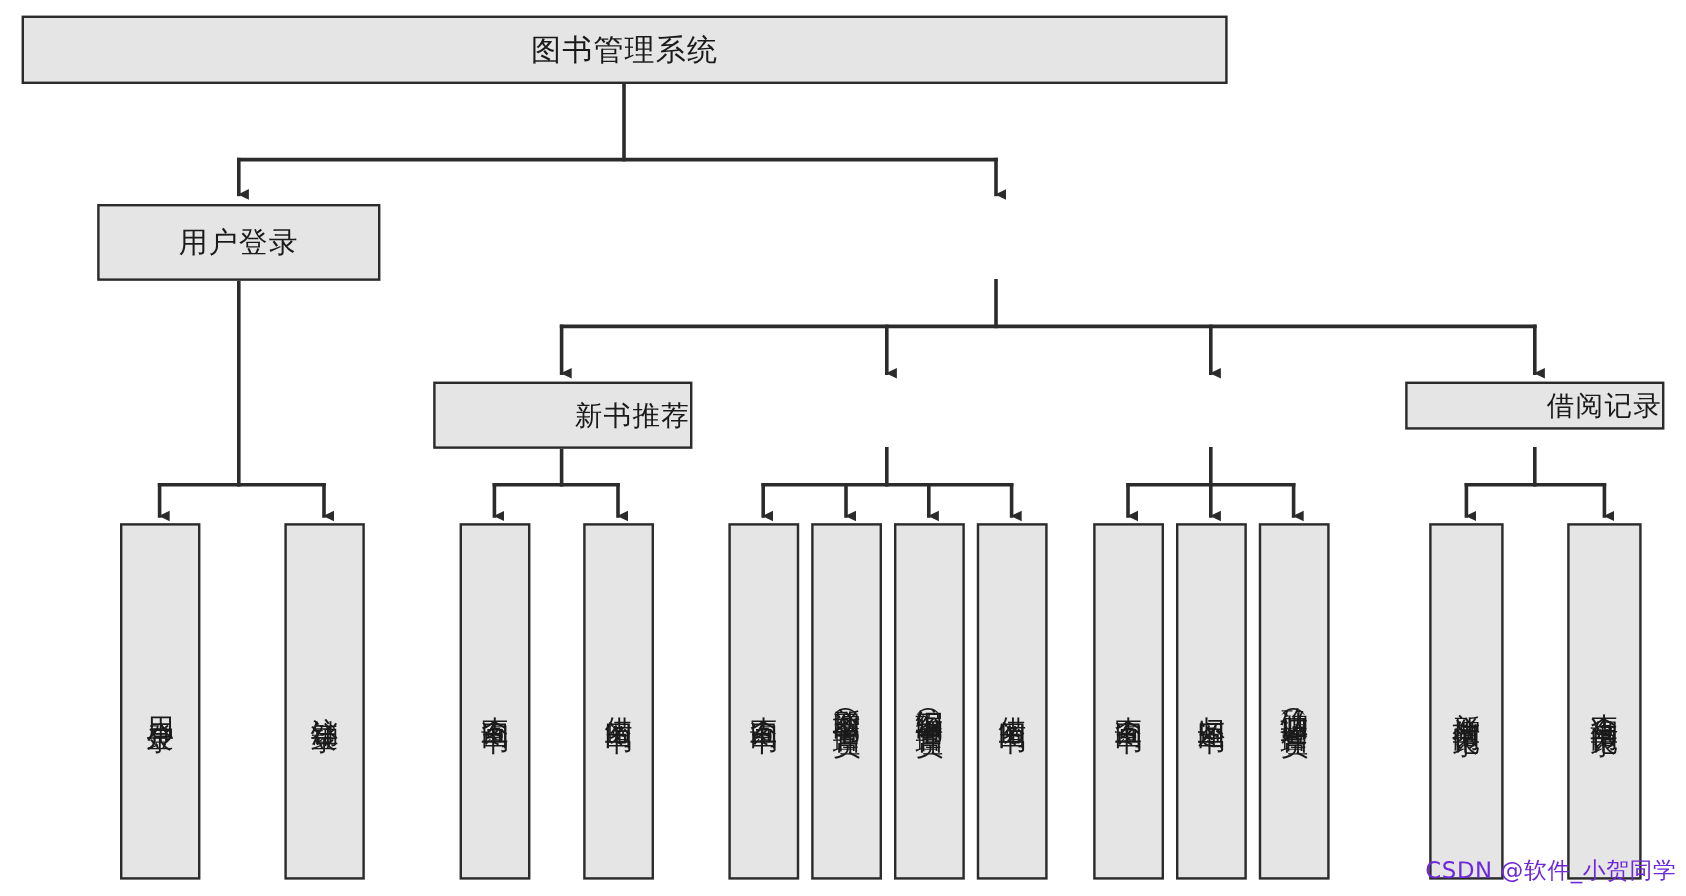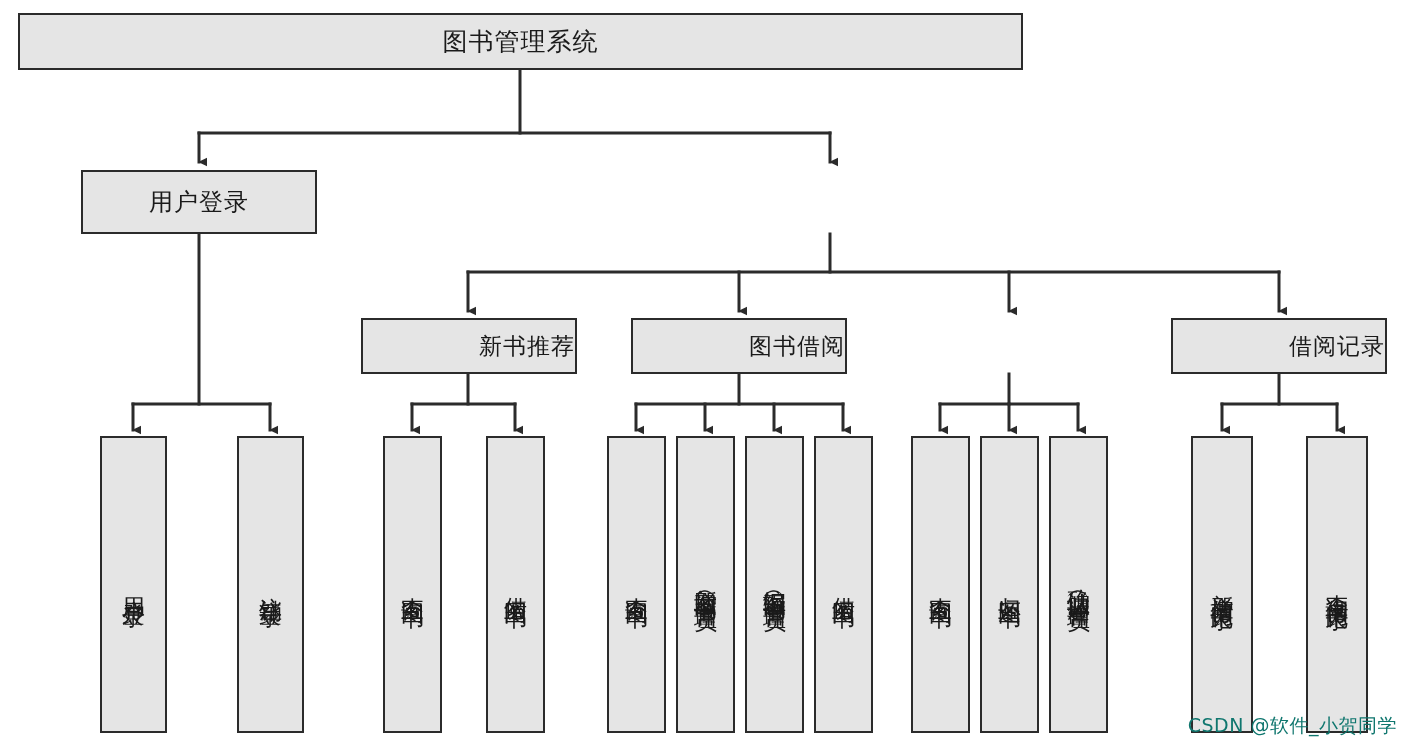--- a/index.html
+++ b/index.html
@@ -62,21 +62,21 @@
   }
   .node-label {
     white-space: nowrap;
     letter-spacing: 1px;
   }
   #watermark {
     position: absolute;
     right: 8px;
     bottom: 8px;
     font-size: 19px;
-    color: #0f766e;
+    color: #6d28d9;
     letter-spacing: 0.5px;
     white-space: nowrap;
     pointer-events: none;
   }
 </style>
 </head>
 <body>
 
 <div id="diagram-root">
 
@@ -134,24 +134,21 @@
     <span class="node-label">图书管理系统</span>
   </div>
 
   <div class="node level-1" style="left:81px; top:170px; width:236px; height:64px;">
     <span class="node-label">用户登录</span>
   </div>
 
   <div class="node level-2" style="left:361px; top:318px; width:216px; height:56px;">
     <span class="node-label">新书推荐</span>
   </div>
-  <div class="node level-2" style="left:631px; top:318px; width:216px; height:56px;">
-    <span class="node-label">图书借阅</span>
-  </div>
-  <div class="node level-2" style="left:1171px; top:318px; width:216px; height:56px;">
+  <div class="node level-2" style="left:1171px; top:318px; width:216px; height:40px;">
     <span class="node-label">借阅记录</span>
   </div>
 
   <div class="node leaf" style="left:100px; top:436px; width:67px; height:297px;">
     <span class="leaf-text">用户登录</span>
   </div>
   <div class="node leaf" style="left:237px; top:436px; width:67px; height:297px;">
     <span class="leaf-text">注销登录</span>
   </div>
 

